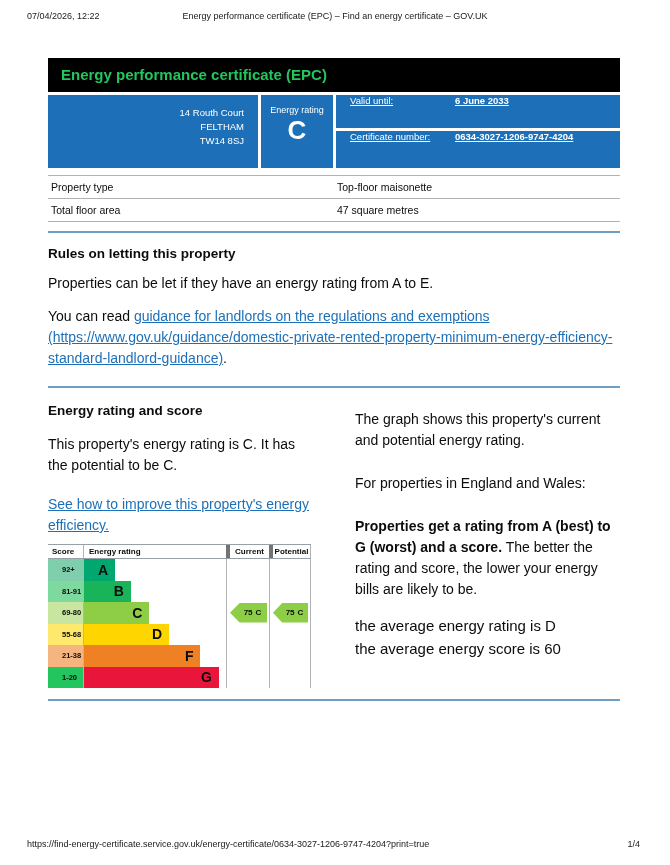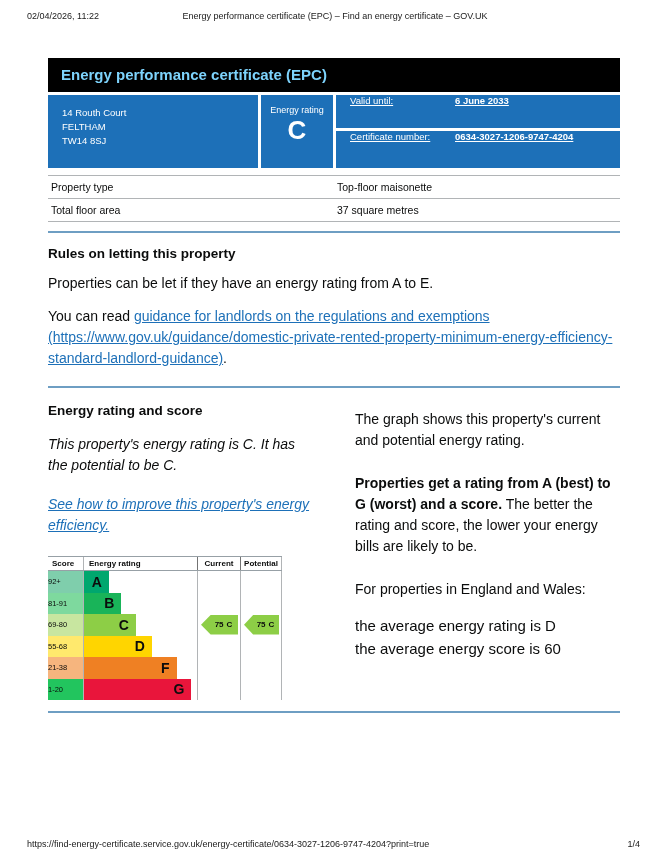--- a/index.html
+++ b/index.html
@@ -16,26 +16,26 @@
   .print-header .ph-date { position: absolute; left: 0; top: 0; }
   .print-header .ph-title { position: absolute; left: 0; right: 0; text-align: center; top: 0; }
   .print-footer { position: absolute; bottom: 14px; left: 27px; right: 30px; height: 12px;
     font-size: 9px; color: #1a1a1a; }
   .print-footer .pf-url { position: absolute; left: 0; top: 0; }
   .print-footer .pf-page { position: absolute; right: 0; top: 0; }
 
   
   .content { position: absolute; top: 58px; left: 48px; width: 572px; }
 
-  .epc-h1 { background: #000000; color: #7dd3fc; height: 34px; line-height: 34px;
+  .epc-h1 { background: #000000; color: #22c55e; height: 34px; line-height: 34px;
     padding-left: 13px; font-size: 15px; font-weight: bold; }
 
   .cert-grid { margin-top: 3px; display: grid; grid-template-columns: 210px 72px 1fr; gap: 3px; }
   .panel { background: #1d70b8; color: #ffffff; }
-  .addr-panel { padding: 11px 14px; font-size: 9.5px; line-height: 1.45; }
+  .addr-panel { padding: 11px 14px; font-size: 9.5px; line-height: 1.45; text-align: right; }
   .rating-panel { text-align: center; padding-top: 10px; }
   .rating-panel .rp-label { font-size: 9px; display: block; }
   .rating-panel .rp-value { font-size: 26px; font-weight: bold; line-height: 1.2; display: block; }
   .cert-right { display: grid; grid-template-rows: 33px 37px; gap: 3px; }
   .cert-kv { display: flex; align-items: flex-start; padding: 0 14px; font-size: 9.5px; text-decoration: underline; }
   .cert-kv .k { width: 105px; flex: 0 0 105px; }
   .cert-kv .v { font-weight: bold; }
 
   .summary-table { margin-top: 7px; font-size: 10.5px; }
   .summary-row { display: flex; border-top: 1px solid #b1b4b6; padding: 5px 3px; }
@@ -43,56 +43,56 @@
   .summary-row .s-label { flex: 0 0 286px; }
 
   .divider { border-top: 2px solid #6e9ec3; margin-top: 9px; }
 
   h2 { font-size: 13.5px; font-weight: bold; margin-top: 13px; }
   p.body { font-size: 14px; line-height: 1.5; margin-top: 12px; }
   a { color: #1d70b8; text-decoration: underline; cursor: pointer; }
 
   .two-col { display: grid; grid-template-columns: 262px 1fr; column-gap: 45px; }
   .left-col h2 { margin-top: 15px; }
-  .left-col p.body { margin-top: 16px; font-style: italic; }
+  .left-col p.body { margin-top: 16px; }
   .left-col p.link-p { margin-top: 18px; }
   .right-col p.body { margin-top: 21px; }
   .right-col p.gap { margin-top: 22px; }
   .avg-lines { font-size: 15px; line-height: 1.55; margin-top: 14px; }
 
   
-  .epc-chart { margin-top: 20px; width: 234px; }
+  .epc-chart { margin-top: 8px; width: 263px; }
   .chart-head { display: flex; height: 15px; align-items: center;
     border-top: 1px solid #97a0a6; border-bottom: 1px solid #97a0a6;
     font-size: 8px; font-weight: bold; }
   .ch-score { width: 35px; padding-left: 4px; }
   .ch-rating { flex: 1; padding-left: 5px; border-left: 1px solid #b1b4b6; height: 100%; display: flex; align-items: center; }
-  .ch-current, .ch-potential { width: 43px; border-left: 1px solid #737373; height: 100%;
+  .ch-current, .ch-potential { width: 43px; border-left: 4px solid #737373; height: 100%;
     display: flex; align-items: center; justify-content: center; }
   .ch-potential { width: 42px; border-right: 1px solid #b1b4b6; }
 
   .chart-row { display: flex; height: 21.5px; }
-  .score-cell { width: 35px; flex: 0 0 35px; font-size: 7.5px; font-weight: normal;
-    display: flex; align-items: center; padding-left: 0; }
+  .score-cell { width: 35px; flex: 0 0 35px; font-size: 7.5px; font-weight: bold;
+    display: flex; align-items: center; padding-left: 14px; }
   .rating-cell { flex: 1; border-left: 1px solid #b1b4b6; }
   .band-bar { height: 100%; display: flex; align-items: center; justify-content: flex-end;
     padding-right: 7px; font-weight: bold; font-size: 14px; color: #0b0c0c; }
   .current-cell { width: 43px; flex: 0 0 43px; border-left: 1px solid #b1b4b6; position: relative; }
   .potential-cell { width: 42px; flex: 0 0 42px; border-left: 1px solid #b1b4b6;
     border-right: 1px solid #b1b4b6; position: relative; }
   .score-arrow { position: absolute; top: 1px; bottom: 1px; left: 3px; right: 2px;
     clip-path: polygon(0 50%, 26% 0, 100% 0, 100% 100%, 26% 100%);
     display: flex; align-items: center; justify-content: center;
     font-size: 8px; font-weight: bold; padding-left: 8px; gap: 3px; color: #0b0c0c; }
 </style>
 </head>
 <body>
 
 <div class="print-header">
-  <span class="ph-date">02/04/2026, 11:22</span>
+  <span class="ph-date">07/04/2026, 12:22</span>
   <span class="ph-title">Energy performance certificate (EPC) – Find an energy certificate – GOV.UK</span>
 </div>
 
 <div class="content">
 
   <div class="epc-h1">Energy performance certificate (EPC)</div>
 
   <div class="cert-grid">
     <div class="panel addr-panel">
       <div>14 Routh Court</div>
@@ -115,21 +115,21 @@
     </div>
   </div>
 
   <div class="summary-table">
     <div class="summary-row">
       <span class="s-label">Property type</span>
       <span class="s-value">Top-floor maisonette</span>
     </div>
     <div class="summary-row">
       <span class="s-label">Total floor area</span>
-      <span class="s-value">37 square metres</span>
+      <span class="s-value">47 square metres</span>
     </div>
   </div>
 
   <div class="divider"></div>
 
   <h2>Rules on letting this property</h2>
   <p class="body">Properties can be let if they have an energy rating from A to E.</p>
   <p class="body"><span>You can read </span><a>guidance for landlords on the regulations and exemptions (https://www.gov.uk/guidance/domestic-private-rented-property-minimum-energy-efficiency-standard-landlord-guidance)</a><span>.</span></p>
 
   <div class="divider" style="margin-top:17px;"></div>
@@ -205,22 +205,22 @@
               </div>
               <div class="current-cell"></div>
               <div class="potential-cell"></div>
             </div>
           </div>
       </div>
     </div>
 
     <div class="right-col">
       <p class="body">The graph shows this property's current and potential energy rating.</p>
+      <p class="body gap">For properties in England and Wales:</p>
       <p class="body gap"><strong>Properties get a rating from A (best) to G (worst) and a score.</strong><span> The better the rating and score, the lower your energy bills are likely to be.</span></p>
-      <p class="body gap">For properties in England and Wales:</p>
       <div class="avg-lines">
         <div>the average energy rating is D</div>
         <div>the average energy score is 60</div>
       </div>
     </div>
   </div>
 
   <div class="divider" style="margin-top:11px;"></div>
 
 </div>

